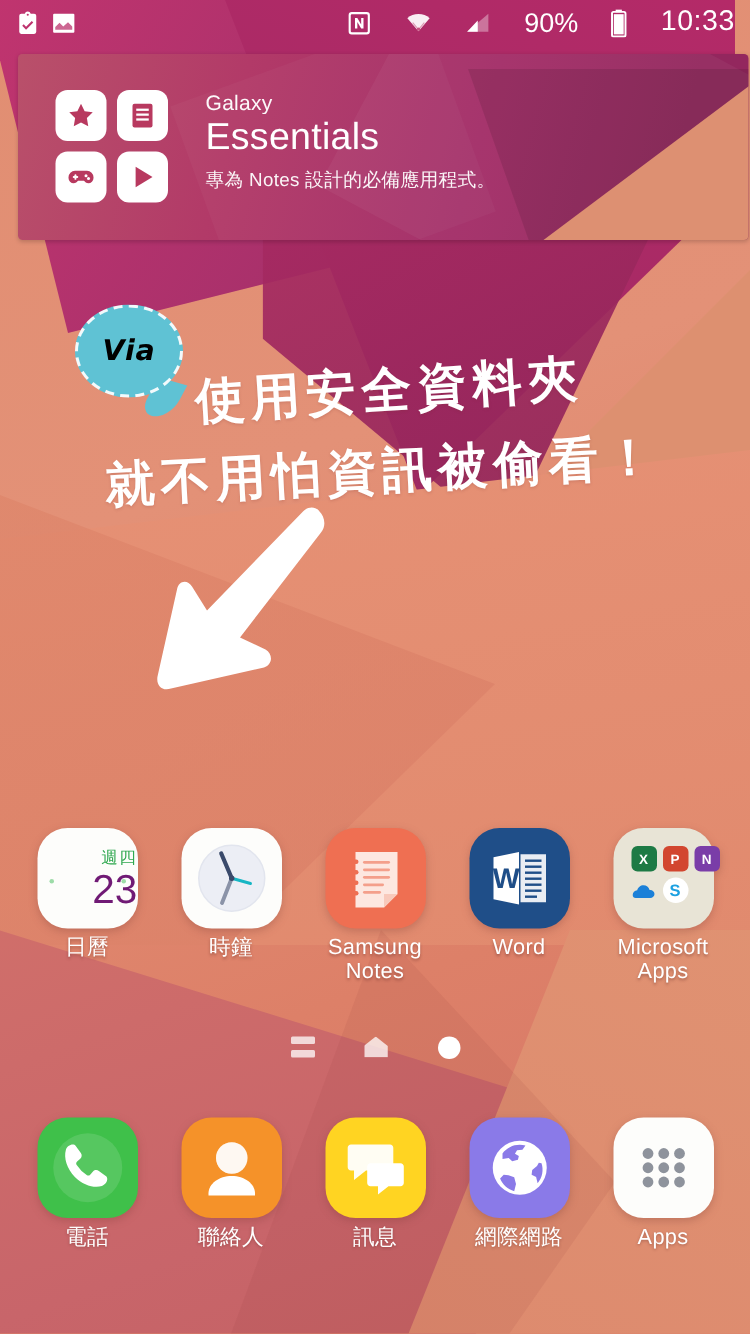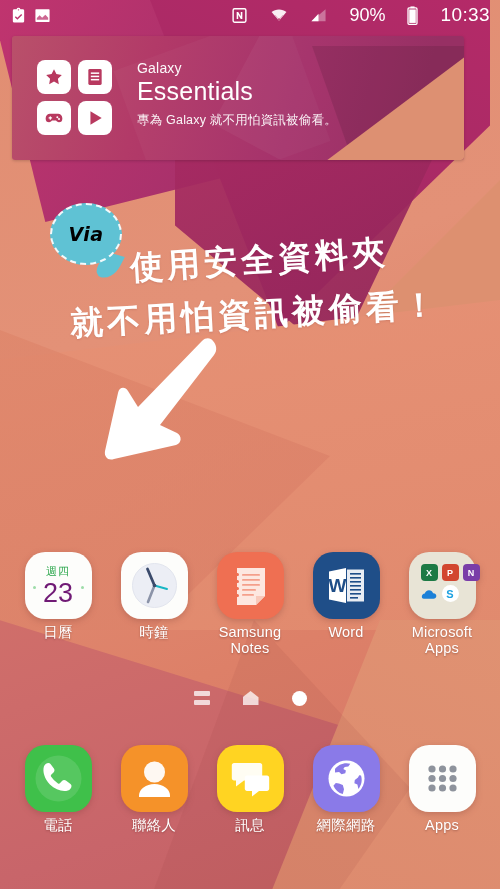--- a/index.html
+++ b/index.html
@@ -75,21 +75,21 @@
     padding:0 10px; color:#fff; z-index:40;
   }
   .sb-left { display:flex; align-items:center; gap:7px; }
   .sb-right { display:flex; align-items:center; gap:22px; }
   .sb-time { font-size:19px; font-weight:400; letter-spacing:.4px; }
   .sb-batt-txt { font-size:18px; font-weight:400; }
   .icn { display:block; }
 
   
   .widget {
-    position:absolute; top:36px; left:12px; width:452px; height:124px;
+    position:absolute; top:36px; left:12px; width:487px; height:124px;
     border-radius:3px; overflow:hidden;
     background: linear-gradient(105deg,#b9506a 0%,#b23a68 30%,#a32c67 62%,#93275e 88%);
     box-shadow:0 1px 3px rgba(0,0,0,.18);
     z-index:20;
   }
   .widget-deco { position:absolute; inset:0; }
   .wd1 { position:absolute; top:-30px; left:230px; width:300px; height:200px;
          background:rgba(255,255,255,.045); transform:rotate(28deg); }
   .wd2 { position:absolute; top:10px; left:300px; width:260px; height:220px;
          background:rgba(0,0,0,.10);
@@ -291,42 +291,42 @@
       </div>
       <div class="w-ic">
         <svg width="20" height="20" viewBox="0 0 24 24">
             <path fill="#b8395f" d="M6.5 3.8 20 12 6.5 20.2z"></path>
           </svg>
       </div>
     </div>
     <div class="w-text">
       <div class="w-galaxy">Galaxy</div>
       <div class="w-ess">Essentials</div>
-      <div class="w-sub">專為 Galaxy 就不用怕資訊被偷看。</div>
+      <div class="w-sub">專為 Notes 設計的必備應用程式。</div>
     </div>
   </div>
 
   <div class="via">
     <div class="via-tail"></div>
     <div class="via-circle"></div>
     <div class="via-txt">Via</div>
   </div>
 
   <div class="hand hand1">使用安全資料夾</div>
   <div class="hand hand2">就不用怕資訊被偷看！</div>
 
   <svg class="arrow" viewBox="0 0 140 130">
     <path fill="#fff" d="M133 6 C131 3 126 2 122 6 L58 72 L48 56 C45 51 39 52 38 58 L25 116 C24 122 28 126 34 124 L96 110 C102 108 102 101 97 98 L80 90 L134 20 C138 15 136 9 133 6 Z"></path>
   </svg>
 
 
   <div class="app row1 a-cal">
     <div class="app-ic">
       <div class="ic-white squircle"></div>
-      <div style="position:absolute;inset:0;display:flex;flex-direction:column;align-items:center;justify-content:center;">
+      <div style="position:absolute;inset:0;display:flex;flex-direction:column;align-items:flex-end;justify-content:center;">
         <div style="font-size:11px;color:#2fa84f;letter-spacing:1px;">週四</div>
         <div style="font-size:27px;color:#701a75;line-height:1;margin-top:1px;">23</div>
       </div>
       <div style="position:absolute;left:8px;top:34px;width:3px;height:3px;border-radius:50%;background:#9ddca8"></div>
       <div style="position:absolute;right:8px;top:34px;width:3px;height:3px;border-radius:50%;background:#9ddca8"></div>
     </div>
     <div class="app-lbl">日曆</div>
   </div>
 
   <div class="app row1 a-clk">

